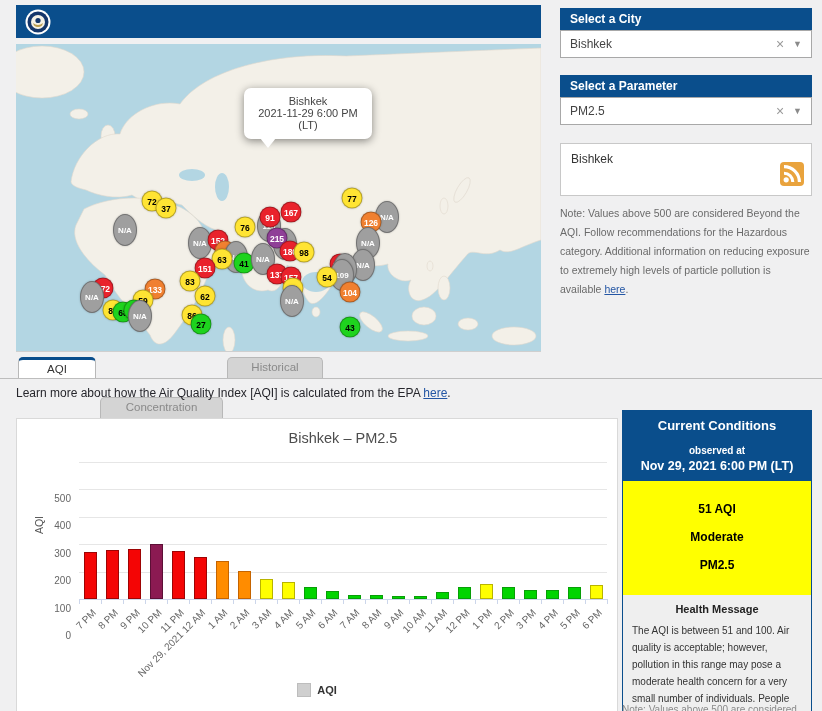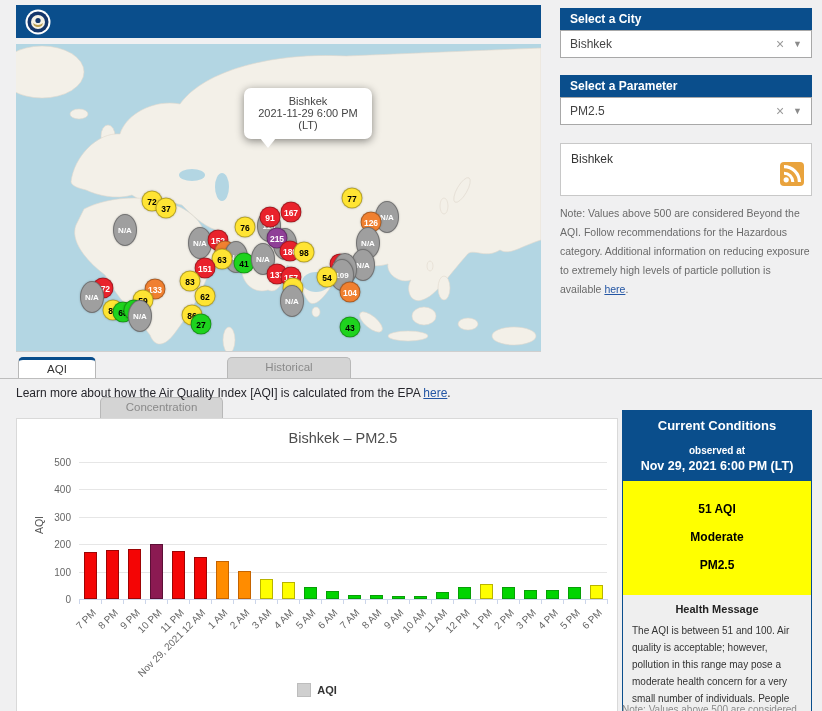--- a/index.html
+++ b/index.html
@@ -59,21 +59,21 @@
   #learn{position:absolute;left:16px;top:386px;font-size:12px;color:#26262c;}
 
   
   #chart-panel{position:absolute;left:16px;top:418px;width:602px;height:335px;background:#fff;
     border:1px solid #d9d9d9;box-sizing:border-box;}
   #chart-title{position:absolute;left:62px;width:528px;top:11px;text-align:center;font-size:14.5px;color:#4d4d4d;}
   #chart-ylabel{position:absolute;left:-8px;top:100px;font-size:10.5px;color:#555;transform:rotate(-90deg);width:60px;text-align:center;}
   .grid{position:absolute;height:1px;background:#e6e6e6;}
   #xaxis-line{position:absolute;height:1px;background:#ccd6eb;}
   .tickmark{position:absolute;width:1px;height:5px;background:#ccd6eb;}
-  .ytick{position:absolute;width:40px;text-align:right;font-size:10px;color:#666;}
+  .ytick{position:absolute;width:40px;text-align:right;font-size:10px;color:#666;margin-top:36px;}
   .bar{position:absolute;box-sizing:border-box;border:1px solid;}
   .b-green{background:#00d400;border-color:#089e08;}
   .b-yellow{background:#ffff00;border-color:#b9b400;}
   .b-orange{background:#ff8c00;border-color:#c56400;}
   .b-red{background:#f40505;border-color:#9d0404;}
   .b-purple{background:#8b1a52;border-color:#5c0f36;}
   .xlab{position:absolute;white-space:nowrap;font-size:10px;color:#666;
         transform:rotate(-45deg);transform-origin:100% 0;}
   #legend{position:absolute;left:0;right:0;top:264px;display:flex;justify-content:center;align-items:center;gap:6px;}
   #legend .swatch{width:12px;height:12px;background:#cfcfcf;border:1px solid #bdbdbd;}
@@ -237,21 +237,21 @@
   </span>
 </div>
 
 <div id="side-note">
   <span>Note: Values above 500 are considered Beyond the AQI. Follow recommendations for the Hazardous category. Additional information on reducing exposure to extremely high levels of particle pollution is available </span><a class="lnk">here</a><span>.</span>
 </div>
 
 <div id="tabs">
     <div class="tab active" style="width: 78px;">AQI</div>
     <div class="tab inactive" style="width: 123px; margin-top: 40px;">Concentration</div>
-    <div class="tab inactive" style="width: 124px;">Historical</div>
+    <div class="tab inactive" style="width: 96px;">Historical</div>
   </div>
 <div id="tabline"></div>
 <div id="learn">
   <span>Learn more about how the Air Quality Index [AQI] is calculated from the EPA </span><a class="lnk">here</a><span>.</span>
 </div>
 
 <div id="chart-panel">
   <div id="chart-title">Bishkek – PM2.5</div>
   <div id="chart-ylabel">AQI</div>
   <div id="plot">

